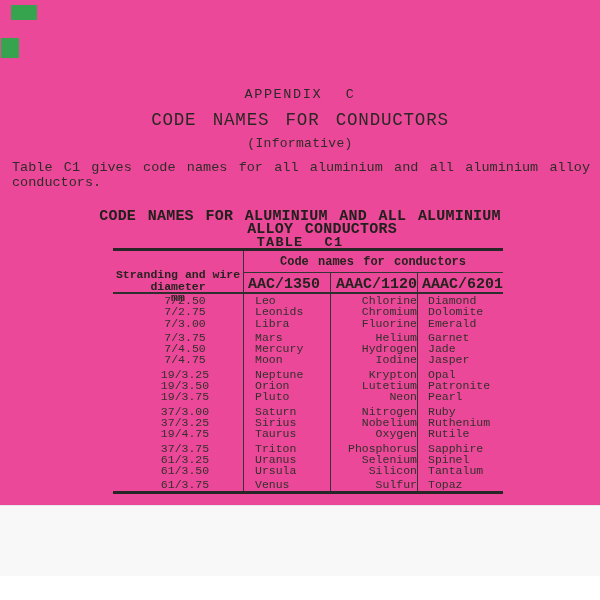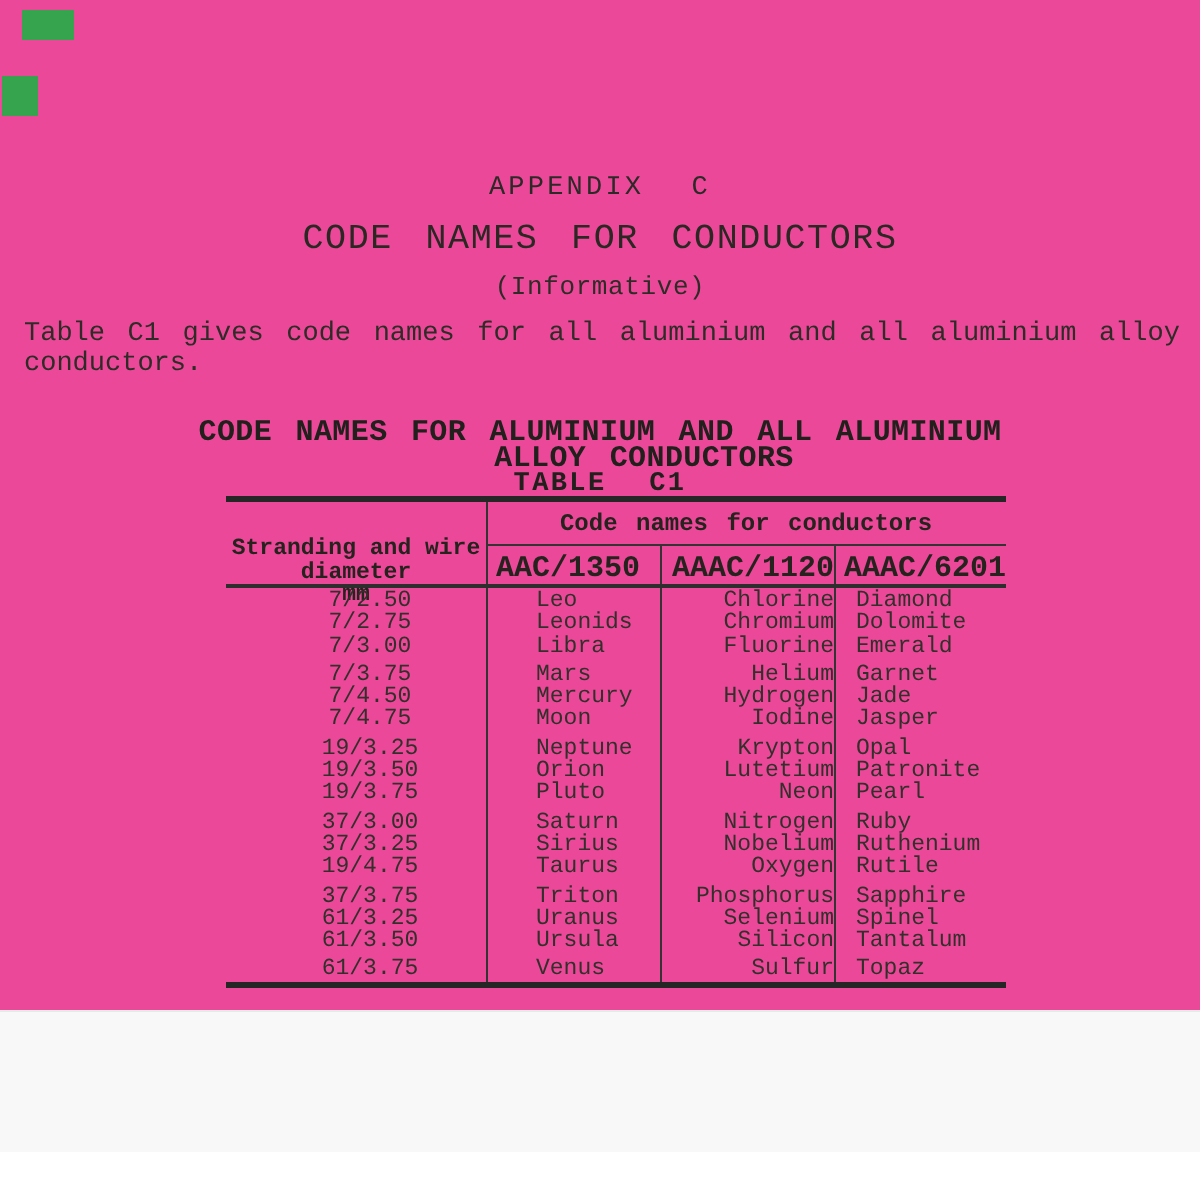--- a/index.html
+++ b/index.html
@@ -55,21 +55,21 @@
   #subhead-1{width:87px;transform:translateX(-10px);}
   #subhead-2{width:87px;}
   #subhead-3{width:86px;}
 
   
   #table-body{position:absolute;top:41px;left:0;right:0;}
   .group{margin-top:3px;}
   .row{display:flex;line-height:11.3px;font-size:11.5px;color:#33302c;}
   .row>div{box-sizing:border-box;white-space:nowrap;}
   .c1{width:130px;text-align:center;text-indent:14px;}
-  .c2{width:87px;padding-left:25px;}
+  .c2{width:87px;padding-left:12px;}
   .c3{width:87px;padding-left:16px;text-align:right;}
   .c4{width:86px;padding-left:11px;}
 </style>
 </head>
 <body>
 
 <div id="canvas">
 
   <div id="scan-mark-1" class="scan-mark"></div>
   <div id="scan-mark-2" class="scan-mark"></div>

